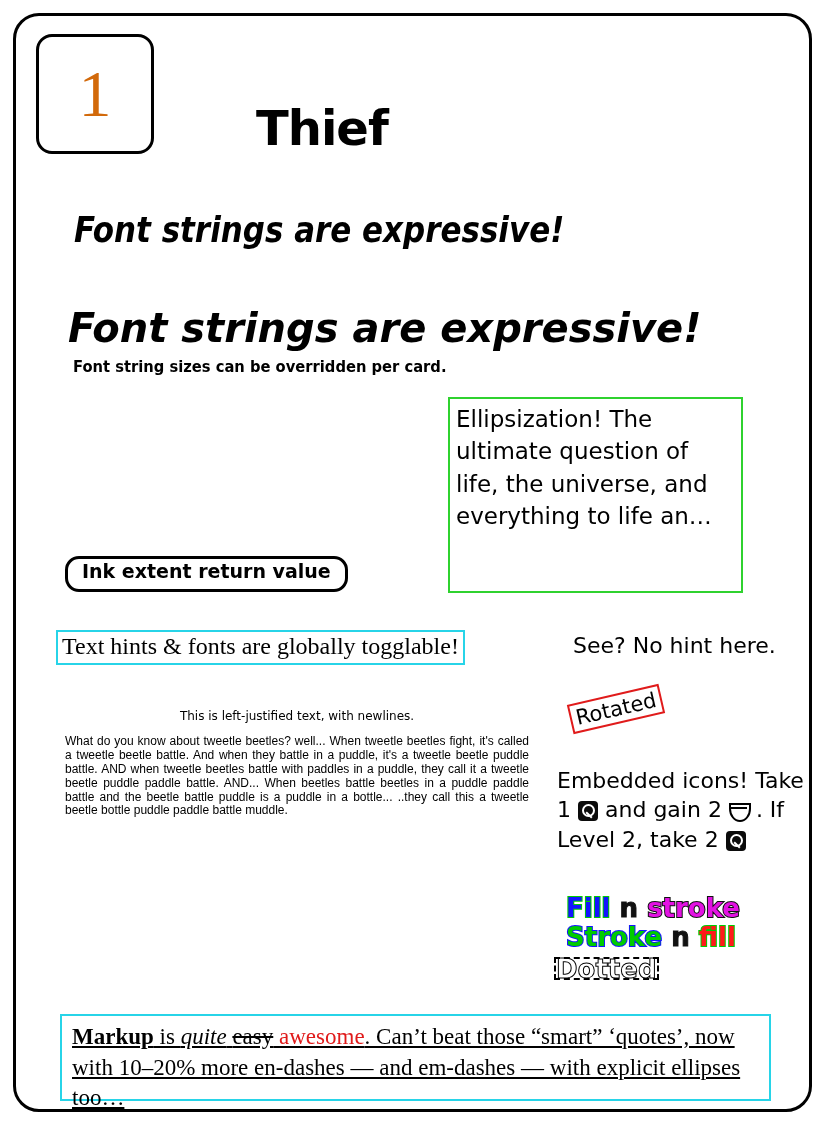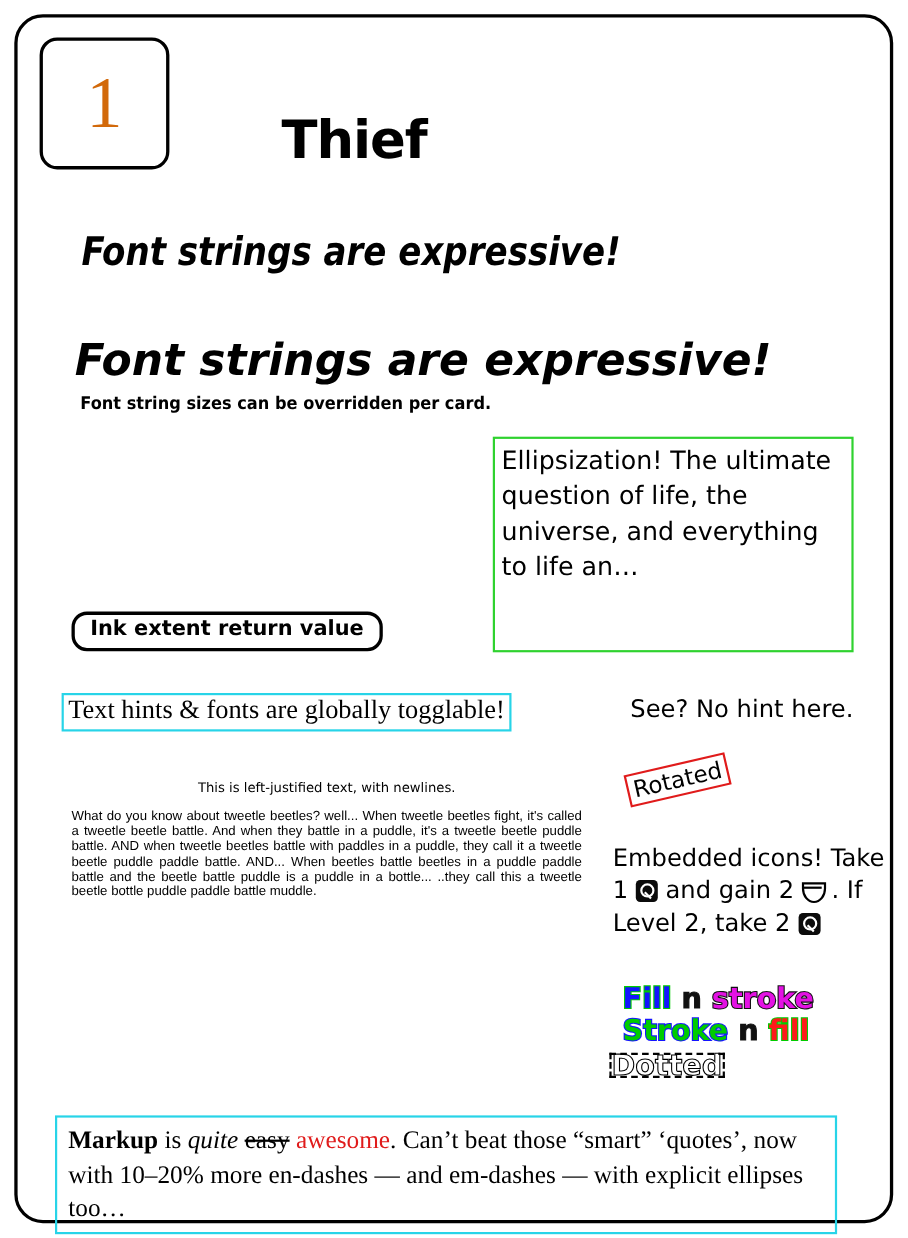--- a/index.html
+++ b/index.html
@@ -113,21 +113,21 @@
     font-family: "Liberation Serif", serif;
     font-size: 19px;
     line-height: 1.35;
     color: #000;
   }
 
   .ellip-box {
     position: absolute;
     left: 432px;
     top: 381px;
-    width: 328px;
+    width: 295px;
     height: 196px;
     box-sizing: border-box;
     border: 2px solid #2fd22f;
     padding: 4px 6px;
     overflow: hidden;
   }
   .ellip-text {
     font-family: "DejaVu Sans", sans-serif;
     font-size: 23px;
     line-height: 1.41;
@@ -322,27 +322,28 @@
     left: -2px;
     top: 3px;
     right: -2px;
     bottom: 4px;
     border: 2px dashed #000;
   }
 
   
   .markup-box {
     position: absolute;
-    left: 34px;
+    left: 44px;
     top: 998px;
     width: 711px;
-    height: 108px;
+    height: 87px;
     box-sizing: border-box;
     border: 2px solid #27d4e8;
     padding: 6px 10px;
+    text-decoration: underline;
   }
   .markup-text {
     font-family: "Liberation Serif", serif;
     font-size: 23px;
     line-height: 1.33;
     color: #000;
   }
   .mk-b { font-weight: bold; }
   .mk-i { font-style: italic; }
   .mk-s { text-decoration: line-through; }

